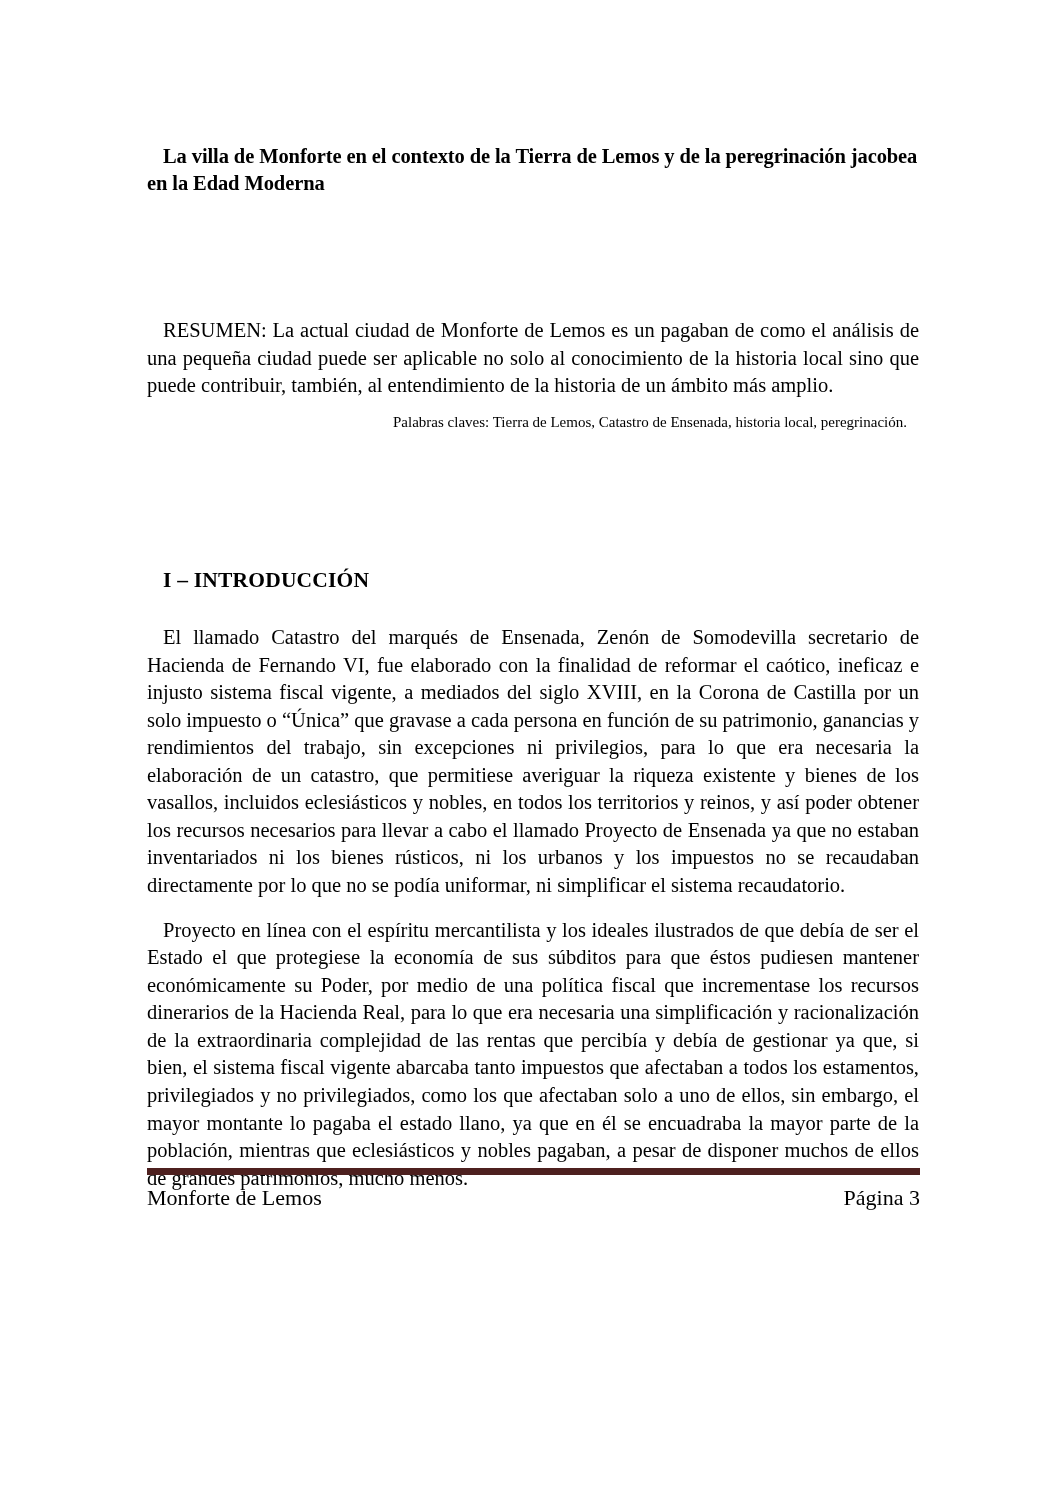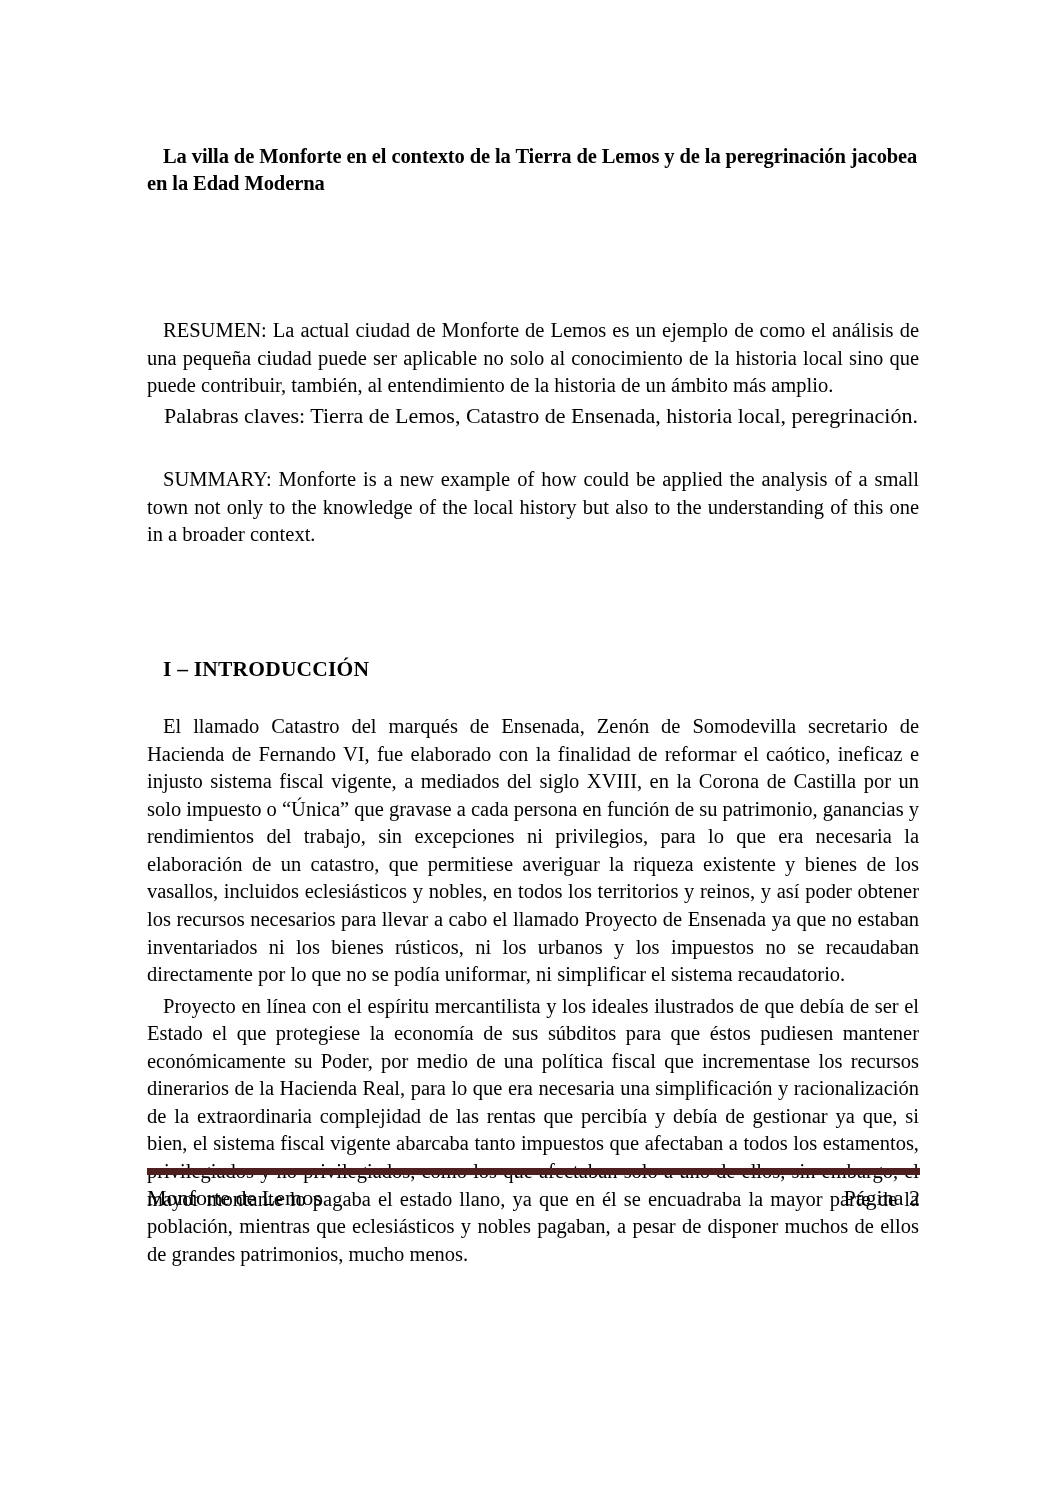--- a/index.html
+++ b/index.html
@@ -76,43 +76,43 @@
     margin: 0;
     font-size: 20.5px;
     line-height: 1.345;
     text-align: justify;
     text-align-last: left;
     text-indent: 16px;
     hyphens: none;
   }
 
   p.kw {
-    margin: 1px;
-    font-size: 22px;
+    margin: 12px;
+    font-size: 15px;
     line-height: 1.345;
-    text-align: center;
+    text-align: right;
     text-indent: 16px;
   }
 
   
   .section-heading {
     margin: 8px;
     padding-top: 100px;
     font-size: 21.5px;
     font-weight: bold;
     text-indent: 8px;
     letter-spacing: 0.2px;
   }
 
   
   .body-copy {
     padding-top: 23px;
   }
   .body-copy p.just + p.just {
-    margin-top: 4px;
+    margin-top: 17px;
   }
 
   
   .footer {
     position: absolute;
     left: 147px;
     bottom: 69px;
     width: 773px;
   }
   .footer-rule {
@@ -137,38 +137,37 @@
 <body>
 
 <div class="page">
 
   <div class="content">
 
     <h1 class="doc-title">La villa de Monforte en el contexto de la Tierra de Lemos y  de la peregrinación jacobea en la Edad Moderna</h1>
 
 
     <div class="abstract">
-      <p class="just">RESUMEN: La actual ciudad de Monforte de Lemos es un ejemplo de como el análisis de una pequeña ciudad puede ser aplicable no solo al conocimiento de la historia local sino que puede contribuir, también, al entendimiento de la historia de un ámbito más amplio.</p>
+      <p class="just">RESUMEN: La actual ciudad de Monforte de Lemos es un pagaban de como el análisis de una pequeña ciudad puede ser aplicable no solo al conocimiento de la historia local sino que puede contribuir, también, al entendimiento de la historia de un ámbito más amplio.</p>
       <p class="kw">Palabras claves: Tierra de Lemos, Catastro de Ensenada, historia local, peregrinación.</p>
     </div>
 
     <div class="abstract abstract-en">
-      <p class="just">SUMMARY: Monforte is a new example of how could be applied the analysis of a small town not only to the knowledge of the local history but also to the understanding of this one in a broader context.</p>
     </div>
 
     <h2 class="section-heading">I – INTRODUCCIÓN</h2>
 
     <div class="body-copy">
       <p class="just">El llamado Catastro del marqués de Ensenada, Zenón de Somodevilla secretario de Hacienda de Fernando VI, fue elaborado con la finalidad de reformar el caótico, ineficaz e injusto sistema fiscal vigente, a mediados del siglo XVIII, en la Corona de Castilla por un solo impuesto o “Única” que gravase a cada persona en función de su patrimonio, ganancias y rendimientos del trabajo, sin excepciones ni privilegios, para lo que era necesaria la elaboración de un catastro, que permitiese averiguar la riqueza existente y bienes de los vasallos, incluidos eclesiásticos y nobles, en todos los territorios y reinos, y así poder obtener los recursos necesarios para llevar a cabo el llamado Proyecto de Ensenada ya que no estaban inventariados ni los bienes rústicos, ni los urbanos y los impuestos no se recaudaban directamente por lo que no se podía uniformar, ni simplificar el sistema recaudatorio.</p>
       <p class="just">Proyecto en línea con el espíritu mercantilista y los ideales ilustrados de que debía de ser el Estado el que protegiese la economía de sus súbditos para que éstos pudiesen mantener económicamente su Poder, por medio de una política fiscal que incrementase los recursos dinerarios de la Hacienda Real, para lo que era necesaria una simplificación y racionalización de la extraordinaria complejidad de las rentas que percibía y debía de gestionar ya que, si bien, el sistema fiscal vigente abarcaba tanto impuestos que afectaban a todos los estamentos, privilegiados y no privilegiados, como los que afectaban solo a uno de ellos, sin embargo, el mayor montante lo pagaba el estado llano, ya que en él se encuadraba la mayor parte de la población, mientras que eclesiásticos y nobles pagaban, a pesar de disponer muchos de ellos de grandes patrimonios, mucho menos.</p>
     </div>
 
   </div>
 
   <div class="footer">
     <div class="footer-rule" style="background: rgb(77, 32, 31);"></div>
     <div class="footer-row">
       <span class="footer-left">Monforte de Lemos</span>
-      <span class="footer-right">Página 2</span>
+      <span class="footer-right">Página 3</span>
     </div>
   </div>
 
 </div>
 
 </body></html>

